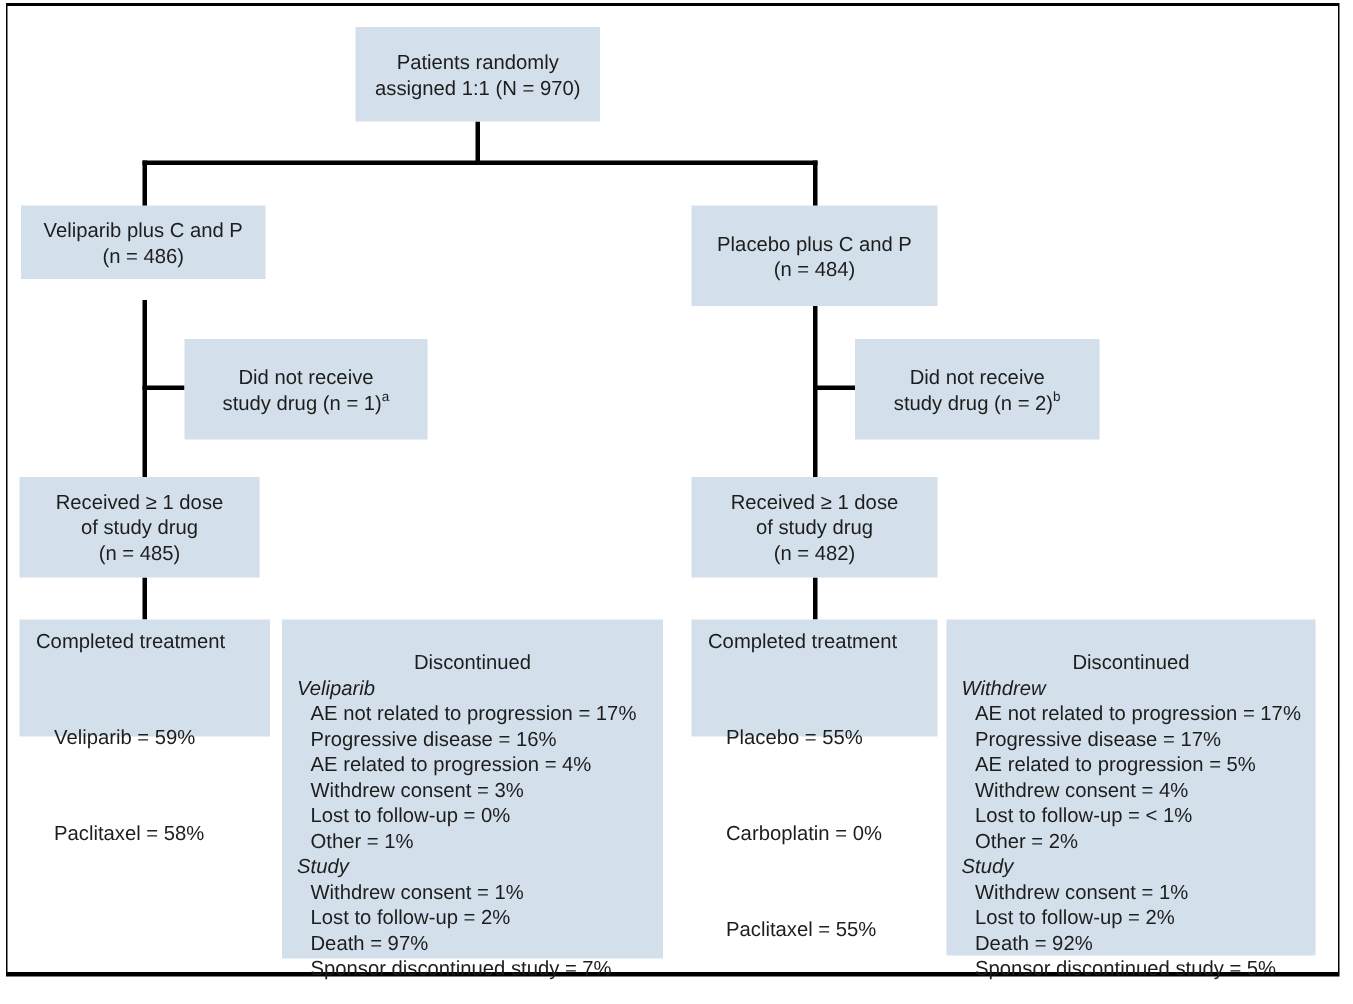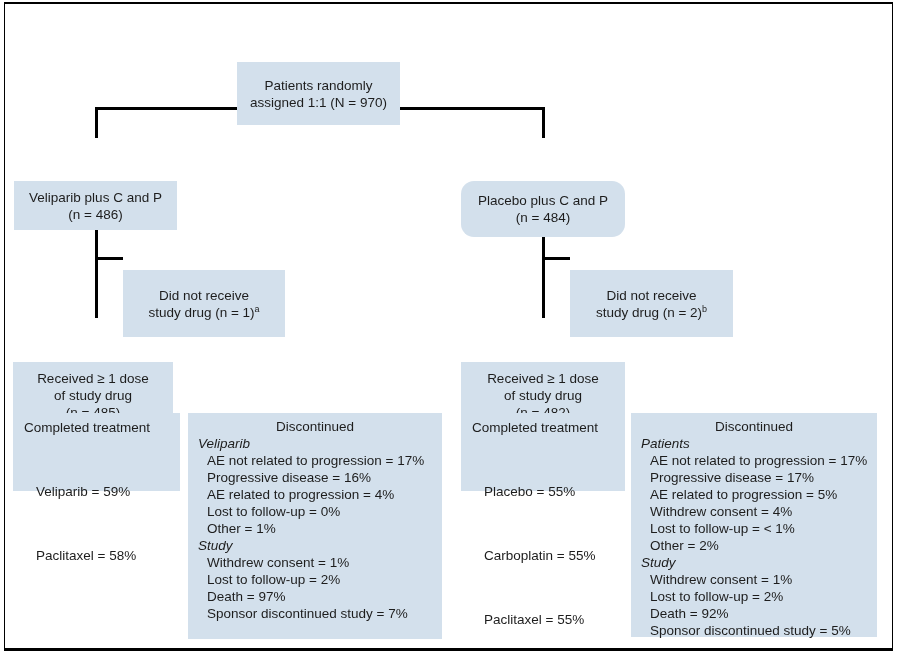--- a/index.html
+++ b/index.html
@@ -28,28 +28,27 @@
     font-size: 13.5px;
     line-height: 17px;
     box-sizing: border-box;
   }
   .box.centered {
     display: flex;
     flex-direction: column;
     justify-content: center;
     align-items: center;
     text-align: center;
-    margin-top: 44px;
   }
   .conn { position: absolute; background: #000; }
   sup.fn { font-size: 9px; vertical-align: super; line-height: 0; }
   .listbox { padding-top: 6px; }
   .listbox .heading { padding-left: 11px; }
   .listbox .item { padding-left: 23px; margin-top: 47px; }
-  .discbox { padding-top: 5px; }
+  .discbox { padding-top: 20px; }
   .discbox .heading { text-align: center; }
   .discbox .grouplabel { padding-left: 10px; font-style: italic; }
   .discbox .item { padding-left: 19px; }
 </style>
 </head>
 <body>
 
 <div id="page">
   <div id="frame"></div>
 
@@ -67,21 +66,21 @@
   <div class="box centered" style="left:237px; top:18px; width:163px; height:63px;">
     <div>Patients randomly</div>
     <div>assigned 1:1 (N = 970)</div>
   </div>
 
   <div class="box centered" style="left:14px; top:137px; width:163px; height:49px;">
     <div>Veliparib plus C and P</div>
     <div>(n = 486)</div>
   </div>
 
-  <div class="box centered" style="left:461px; top:137px; width:164px; height:56px;border-radius:13px;">
+  <div class="box centered" style="left:461px; top:137px; width:164px; height:67px;">
     <div>Placebo plus C and P</div>
     <div>(n = 484)</div>
   </div>
 
   <div class="box centered" style="left:123px; top:226px; width:162px; height:67px;">
     <div>Did not receive</div>
     <div><span>study drug (n = 1)</span><sup class="fn">a</sup></div>
   </div>
 
   <div class="box centered" style="left:570px; top:226px; width:163px; height:67px;">
@@ -106,39 +105,40 @@
     <div class="item">Veliparib = 59%</div>
     <div class="item">Paclitaxel = 58%</div>
   </div>
 
   <div class="box discbox" style="left:188px; top:413px; width:254px; height:226px;">
     <div class="heading">Discontinued</div>
     <div class="grouplabel">Veliparib</div>
     <div class="item">AE not related to progression = 17%</div>
     <div class="item">Progressive disease = 16%</div>
     <div class="item">AE related to progression = 4%</div>
+    <div class="item">Withdrew consent = 3%</div>
     <div class="item">Lost to follow-up = 0%</div>
     <div class="item">Other = 1%</div>
     <div class="grouplabel">Study</div>
     <div class="item">Withdrew consent = 1%</div>
     <div class="item">Lost to follow-up = 2%</div>
     <div class="item">Death = 97%</div>
     <div class="item">Sponsor discontinued study = 7%</div>
   </div>
 
   <div class="box listbox" style="left:461px; top:413px; width:164px; height:78px;">
     <div class="heading">Completed treatment</div>
     <div class="item">Placebo = 55%</div>
-    <div class="item">Carboplatin = 55%</div>
+    <div class="item">Carboplatin = 0%</div>
     <div class="item">Paclitaxel = 55%</div>
   </div>
 
   <div class="box discbox" style="left:631px; top:413px; width:246px; height:224px;">
     <div class="heading">Discontinued</div>
-    <div class="grouplabel">Patients</div>
+    <div class="grouplabel">Withdrew</div>
     <div class="item">AE not related to progression = 17%</div>
     <div class="item">Progressive disease = 17%</div>
     <div class="item">AE related to progression = 5%</div>
     <div class="item">Withdrew consent = 4%</div>
     <div class="item">Lost to follow-up = &lt; 1%</div>
     <div class="item">Other = 2%</div>
     <div class="grouplabel">Study</div>
     <div class="item">Withdrew consent = 1%</div>
     <div class="item">Lost to follow-up = 2%</div>
     <div class="item">Death = 92%</div>

